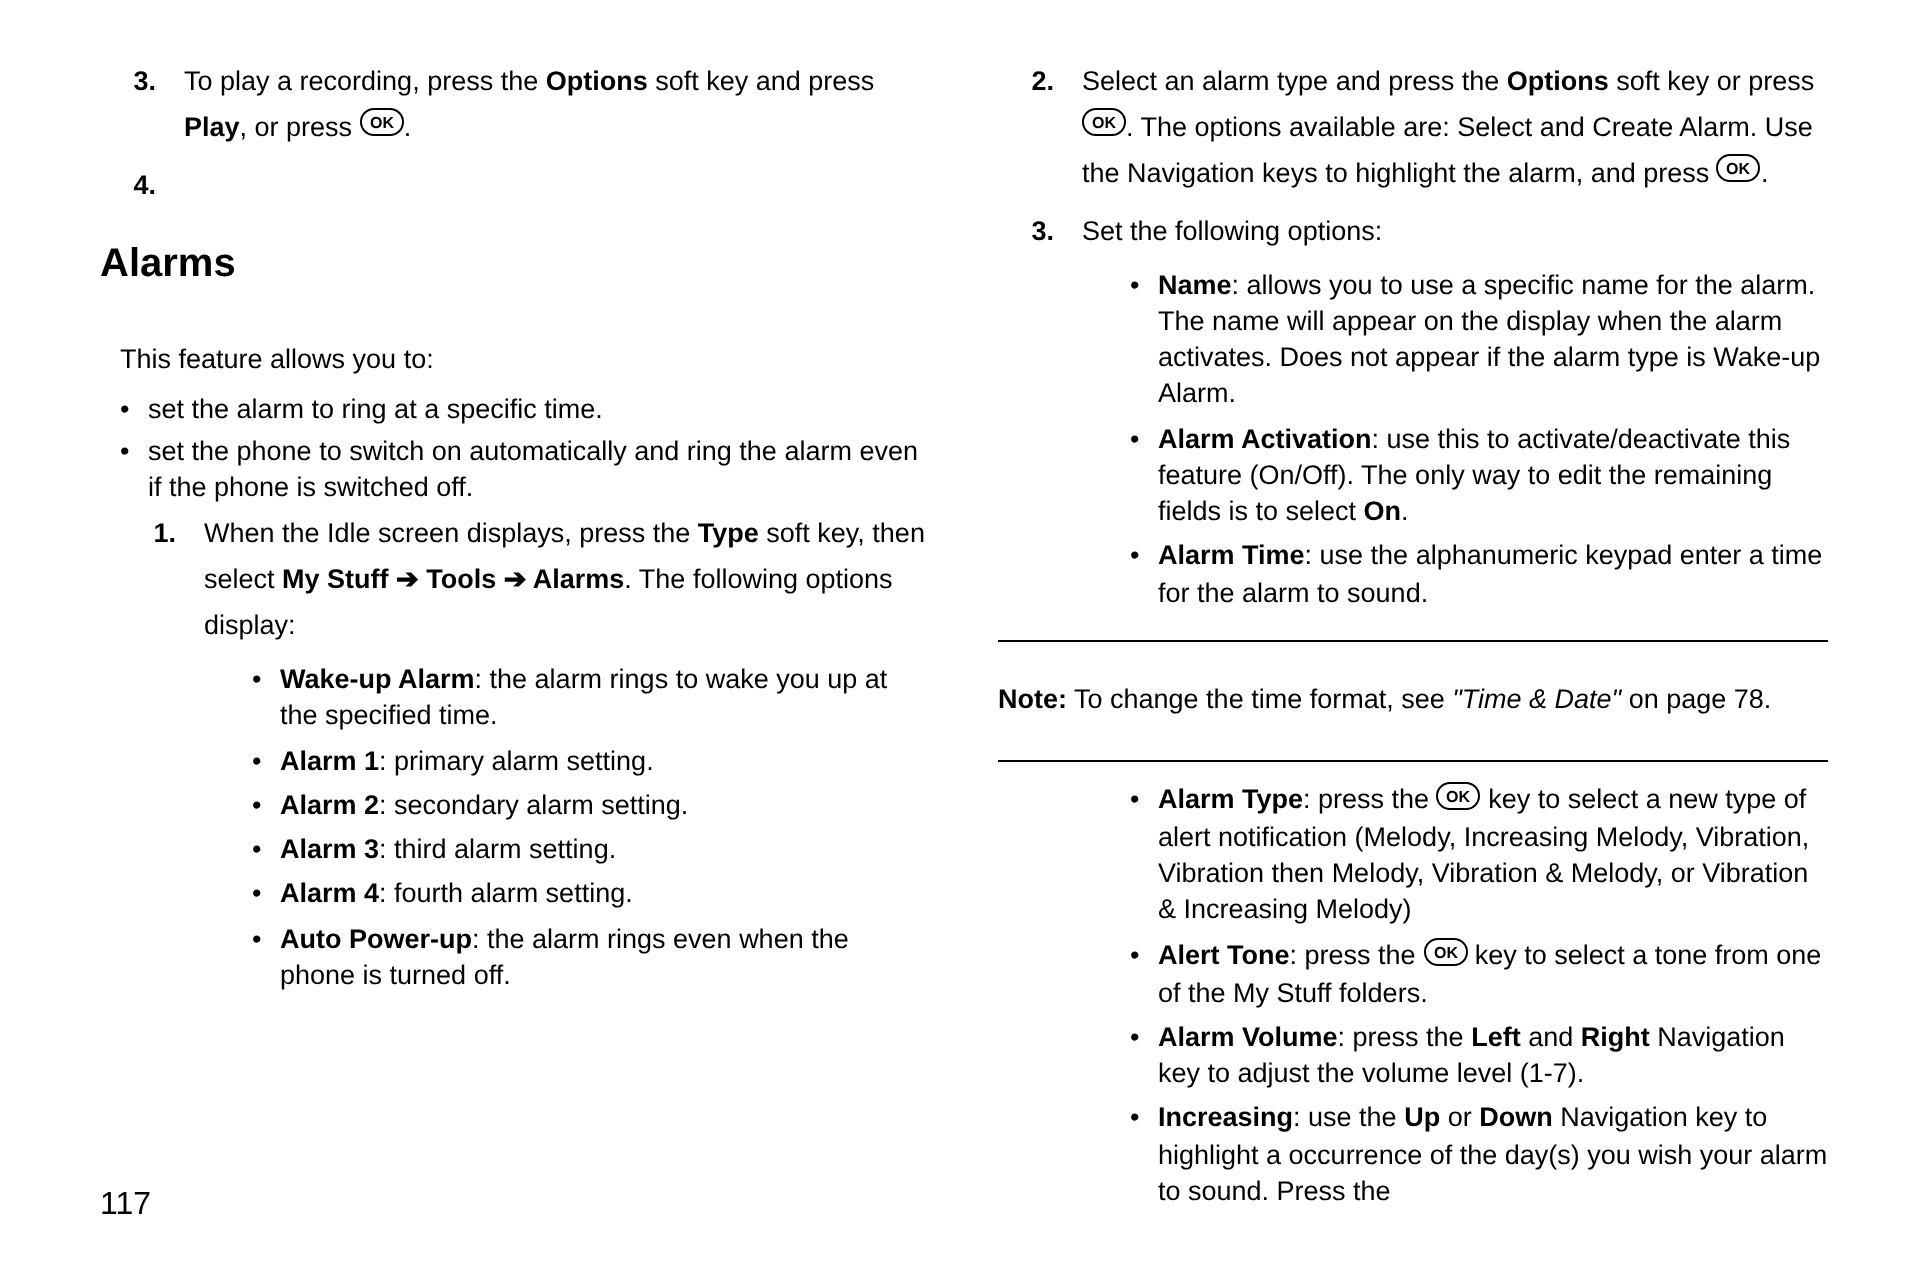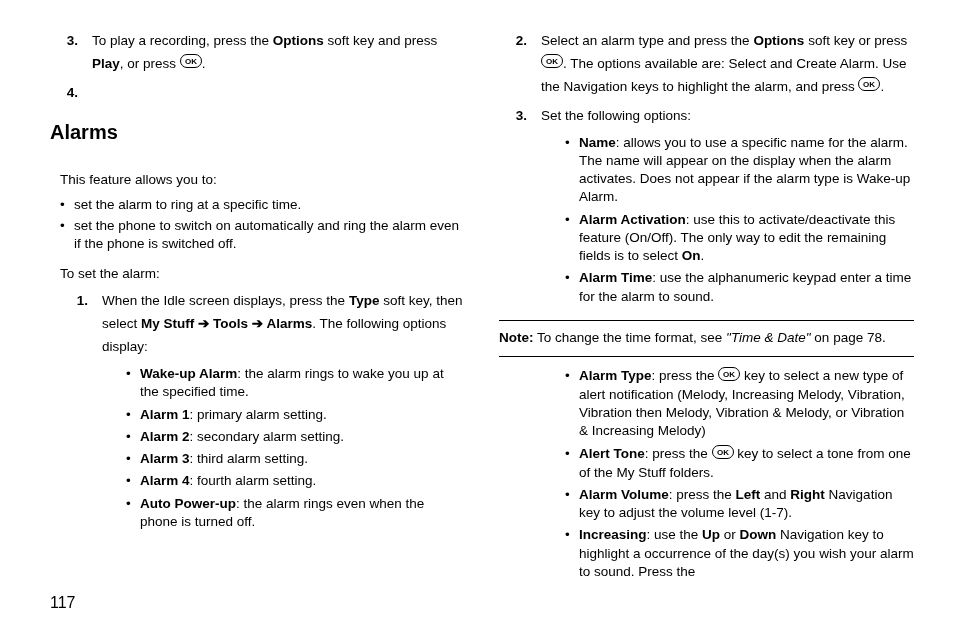--- a/index.html
+++ b/index.html
@@ -9,21 +9,21 @@
 .ol-item{display:flex;margin-bottom:6px}
 .ol-num{font-weight:bold;width:28px;flex:none;text-align:right;margin-right:14px}
 .ol-body{flex:1}
 .h2{font-weight:900;font-size:20px;margin:10px 0 6px;font-family:Arial,Helvetica,sans-serif;letter-spacing:0}
 .para{margin:20px 0 4px 10px}
 .bullet{display:flex;margin:3px 0;font-family:"Arial Narrow",Arial,sans-serif;font-stretch:condensed;font-size:13.5px;line-height:1.35}
 .bullet .dot{width:14px;flex:none}
 .bullet .txt{flex:1}
 .sublist{margin-left:24px;margin-top:6px}
 .sublist .bullet{margin:4px 0}
-.note-block{border-top:1px solid #000;border-bottom:1px solid #000;padding:6px 0;margin:10px 0;font-family:"Arial Narrow",Arial,sans-serif;font-stretch:condensed;font-size:13.5px}
+.note-block{border-top:1px solid #000;border-bottom:1px solid #000;padding:18px 0;margin:10px 0;font-family:"Arial Narrow",Arial,sans-serif;font-stretch:condensed;font-size:13.5px}
 .note-block .ital{font-style:italic}
 .pg{position:absolute;left:50px;bottom:24px;font-size:16px}
 b{font-weight:bold}
 .keyicon{display:inline-block;vertical-align:middle}
 </style>
 </head>
 <body>
 
 <div class="page">
 <div class="cols">
@@ -50,21 +50,20 @@
 
     <div class="bullet" style="margin-left:10px">
           <div class="dot">•</div>
           <div class="txt">set the alarm to ring at a specific time.</div>
         </div>
     <div class="bullet" style="margin-left:10px">
           <div class="dot">•</div>
           <div class="txt">set the phone to switch on automatically and ring the alarm even if the phone is switched off.</div>
         </div>
 
-    <div class="para" style="margin-top:10px">To set the alarm:</div>
 
     <div class="ol-item" style="margin-left:10px">
       <div class="ol-num">1.</div>
       <div class="ol-body">
         <span>When the Idle screen displays, press the </span><b>Type</b><span> soft key, then select </span><b>My Stuff ➔ Tools ➔ Alarms</b><span>. The following options display:</span>
 
         <div class="sublist">
           <div class="bullet">
                 <div class="dot">•</div>
                 <div class="txt"><b>Wake-up Alarm</b><span>: the alarm rings to wake you up at the specified time.</span></div>

